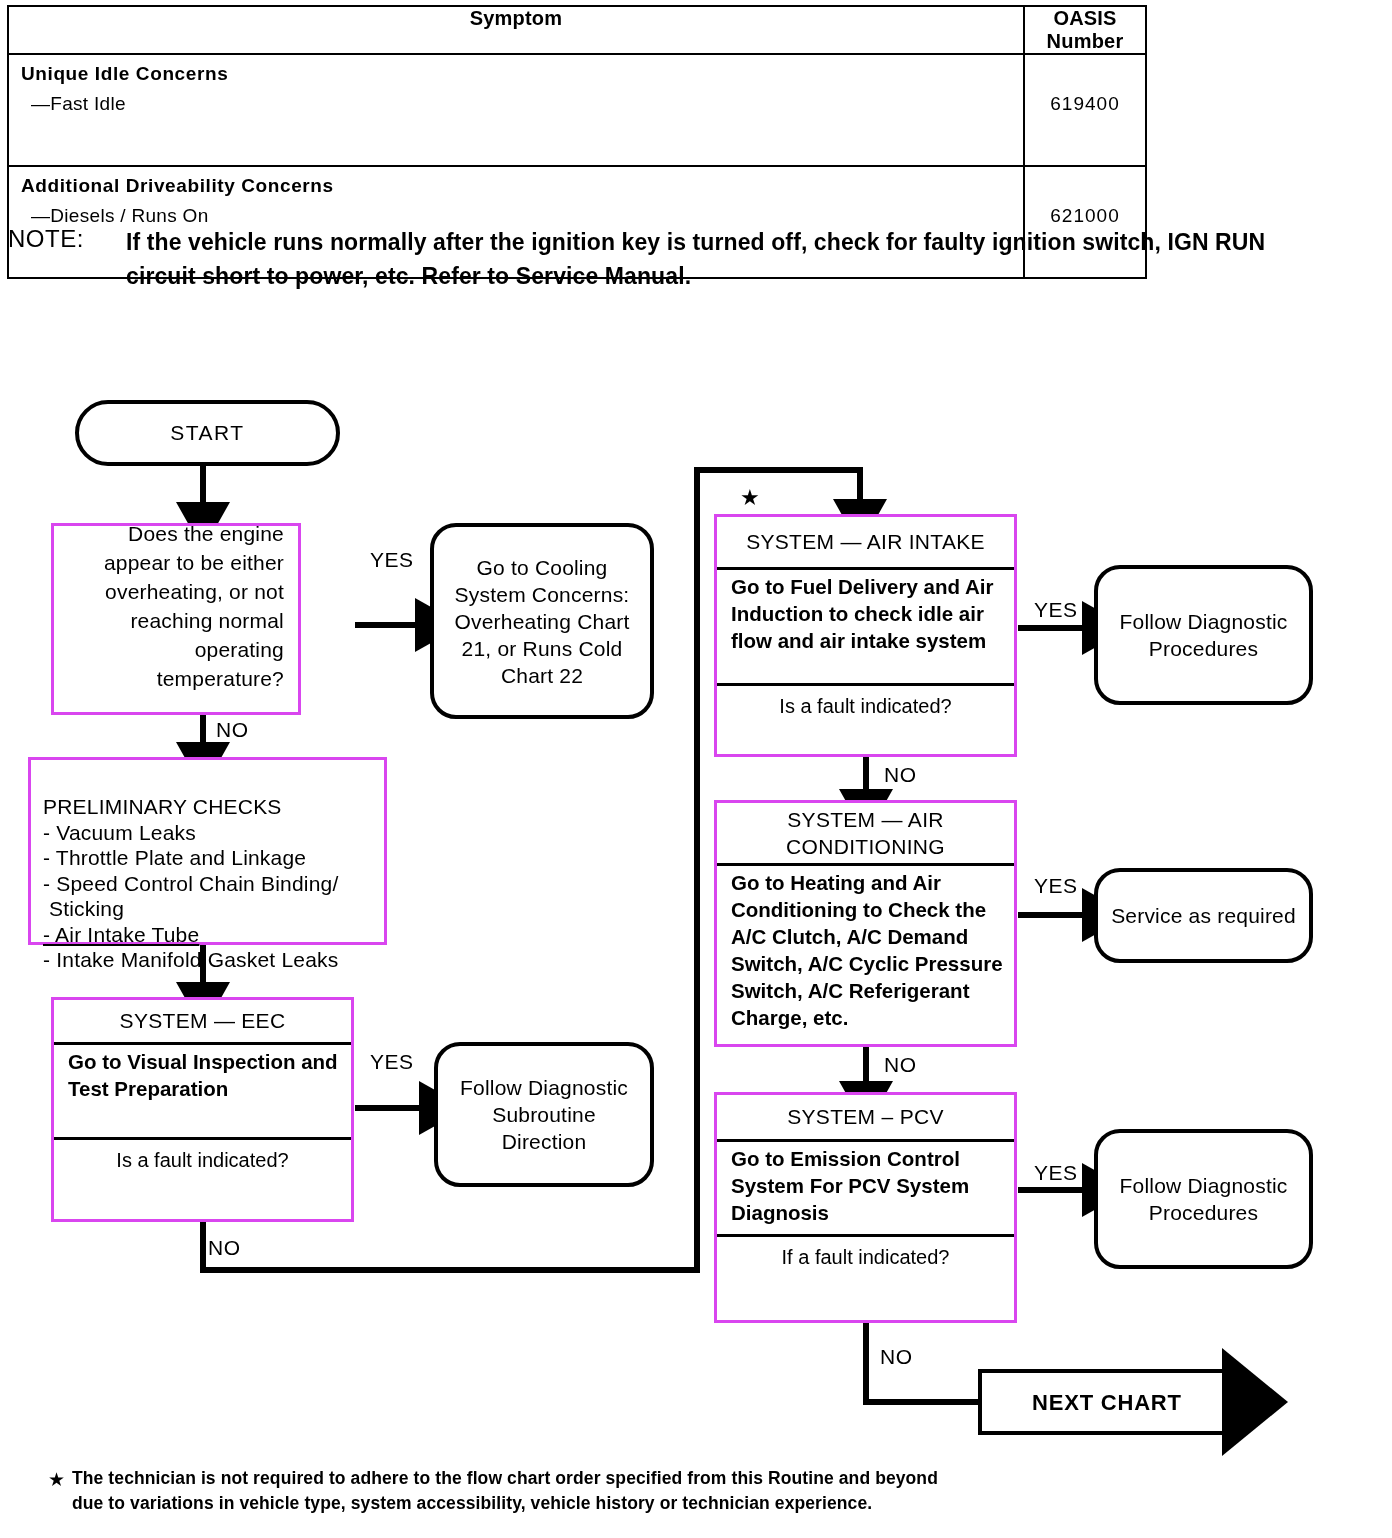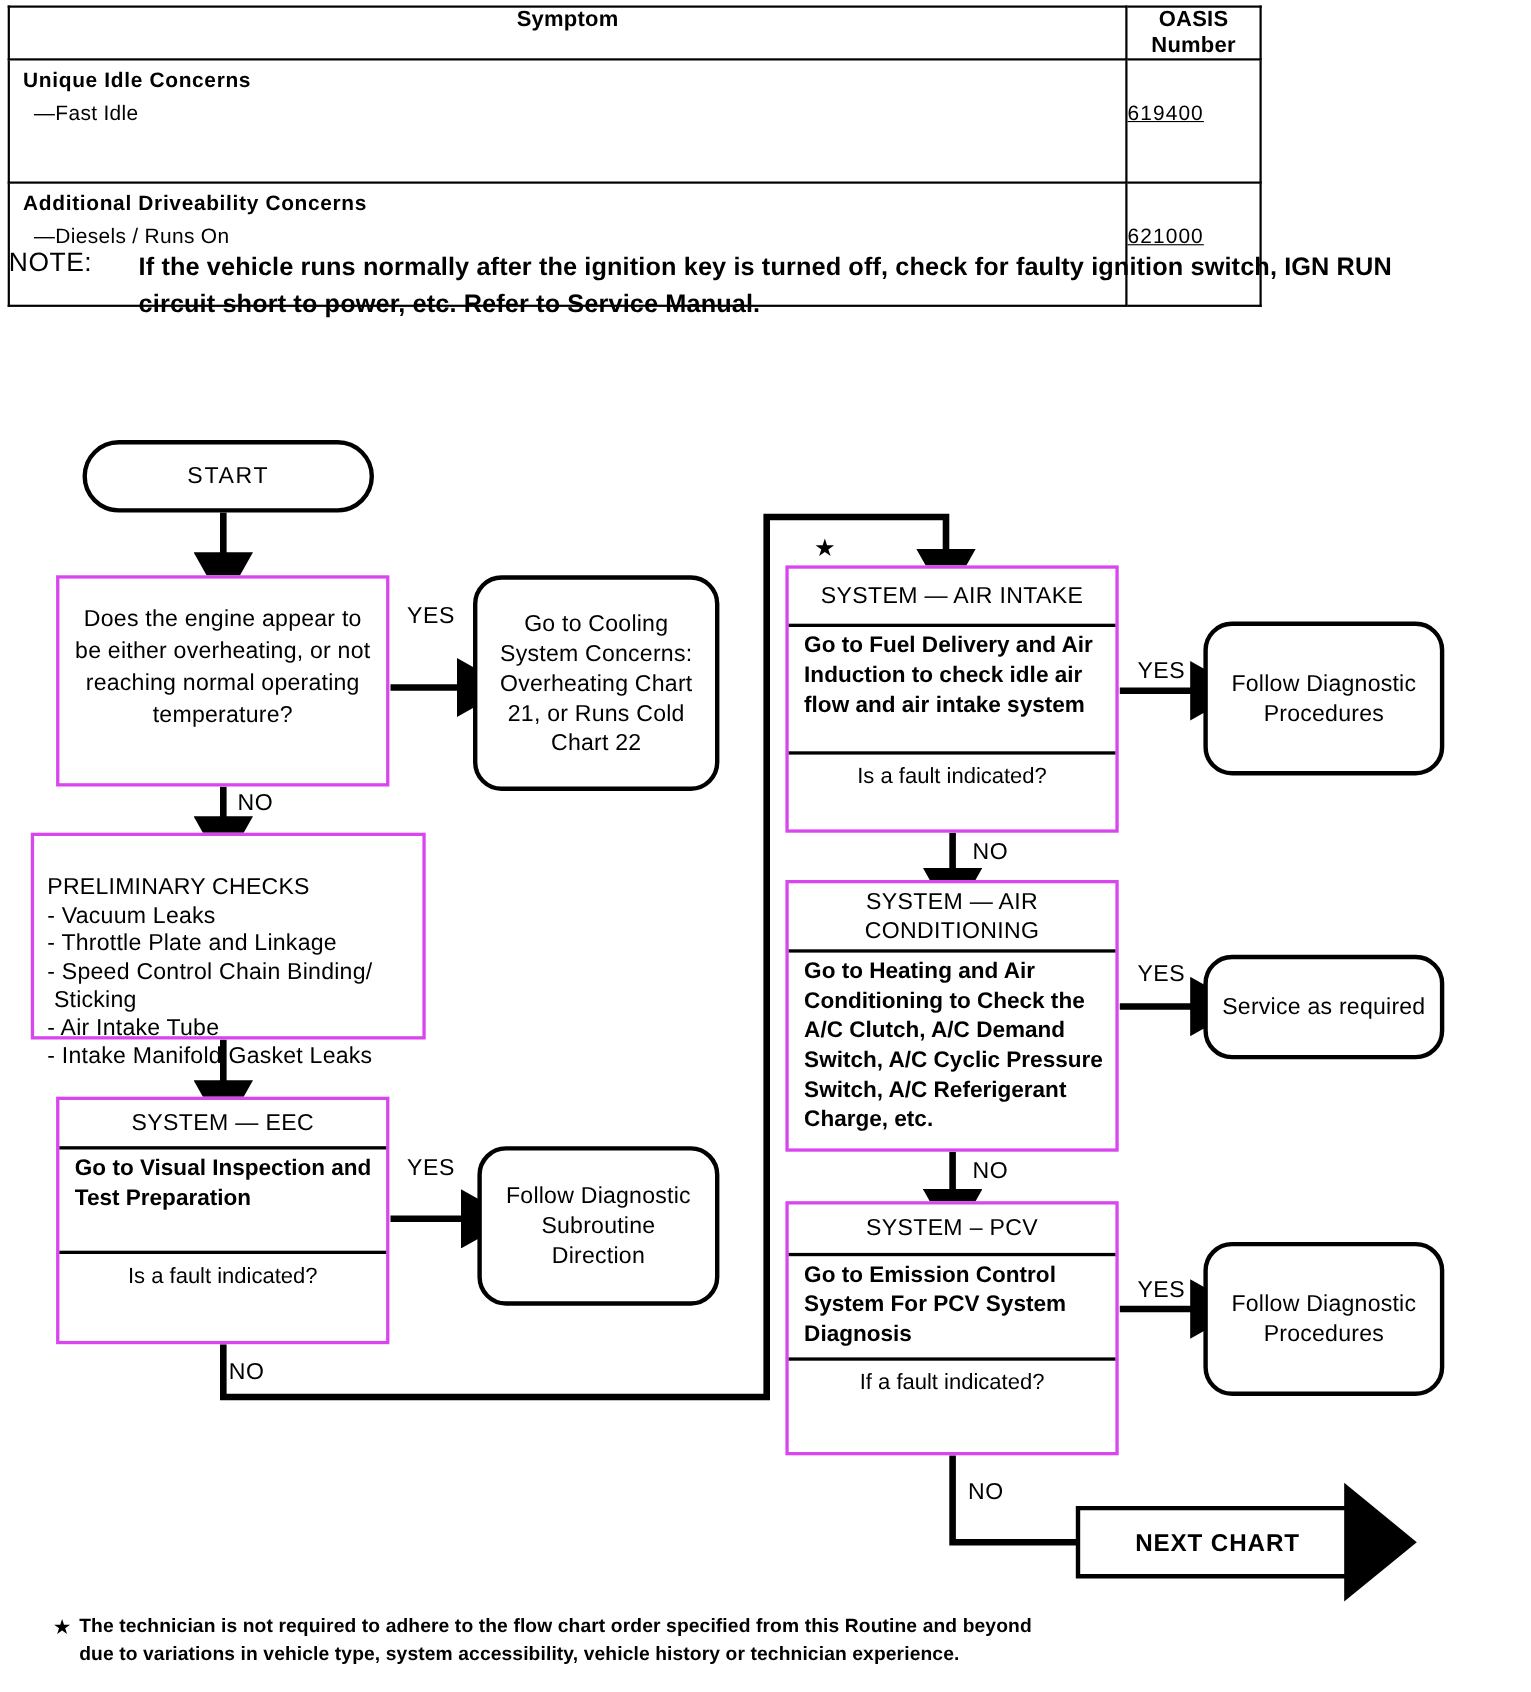--- a/index.html
+++ b/index.html
@@ -9,21 +9,21 @@
     -webkit-font-smoothing:none;
   }
   
   .sym-table{position:absolute;left:7px;top:5px;width:1140px;border-collapse:collapse;}
   .sym-table td,.sym-table th{border:2.5px solid #000;padding:0;vertical-align:top;}
   .th-cell{height:36px;text-align:center;font-weight:bold;font-size:20px;letter-spacing:.2px;}
   .col-sym{width:1014px;}
   .row-cell{height:72px;position:relative;}
   .r-line1{position:absolute;left:12px;top:8px;font-weight:bold;font-size:19px;letter-spacing:.6px;}
   .r-line2{position:absolute;left:22px;top:38px;font-size:19px;letter-spacing:.3px;}
-  .oasis{text-align:left;font-size:19px;padding-top:38px !important;letter-spacing:1px;text-decoration:underline;}
+  .oasis{text-align:center;font-size:19px;padding-top:38px !important;letter-spacing:1px;}
 
   
   .note{position:absolute;left:8px;top:225px;width:1340px;}
   .note-label{position:absolute;left:0;top:0;font-size:24px;letter-spacing:.5px;}
   .note-body{position:absolute;left:118px;top:0;width:1210px;font-size:23px;font-weight:bold;line-height:34px;letter-spacing:.1px;}
 
   
   #flow{position:absolute;left:0;top:0;width:1392px;height:1538px;}
   .node{position:absolute;box-sizing:border-box;background:#fff;}
   .rect{border:3px solid #d946ef;}
@@ -112,35 +112,35 @@
   <g stroke="#000" stroke-width="4" fill="#fff">
     <path d="M980,1371 L1225,1371 L1225,1433 L980,1433 Z"></path>
   </g>
   <polygon points="1222,1348 1288,1402 1222,1456" fill="#000"></polygon>
 </svg>
 
 <div class="node pill ctr" style="left:75px;top:400px;width:265px;height:66px;">
   <span class="plain" style="letter-spacing:1.5px;">START</span>
 </div>
 
-<div class="node rect ctr" style="left:51px;top:523px;width:303px;height:192px;padding:0 14px 26px 14px;">
+<div class="node rect ctr" style="left:51px;top:523px;width:250px;height:192px;padding:0 14px 26px 14px;text-align:right;">
   <span class="plain" style="line-height:29px;">Does the engine appear to be either overheating, or not reaching normal operating temperature?</span>
 </div>
 
 <div class="node round ctr" style="left:430px;top:523px;width:224px;height:196px;padding:0 10px;">
   <span class="plain" style="line-height:27px;">Go to Cooling System Concerns: Overheating Chart 21, or Runs Cold Chart 22</span>
 </div>
 
 <div class="node rect" style="left:28px;top:757px;width:359px;height:188px;padding:7px 0 0 12px;">
   <div class="plain" style="line-height:25.5px;letter-spacing:.2px;margin-top:27px;">PRELIMINARY CHECKS</div>
   <div class="plain" style="line-height:25.5px;">- Vacuum Leaks</div>
   <div class="plain" style="line-height:25.5px;">- Throttle Plate and Linkage</div>
   <div class="plain" style="line-height:25.5px;">- Speed Control Chain Binding/</div>
   <div class="plain" style="line-height:25.5px;padding-left:6px;">Sticking</div>
-  <div class="plain" style="line-height:25.5px;">- Air Intake Tube</div>
+  <div class="plain" style="line-height:25.5px;text-decoration:underline;">- Air Intake Tube</div>
   <div class="plain" style="line-height:25.5px;">- Intake Manifold Gasket Leaks</div>
 </div>
 
 <div class="node rect" style="left:51px;top:997px;width:303px;height:225px;">
   <div class="hdr" style="height:42px;">SYSTEM — EEC</div>
   <div class="body-b" style="top:42px;height:98px;">Go to Visual Inspection and Test Preparation</div>
   <div class="qline" style="top:140px;">Is a fault indicated?</div>
 </div>
 
 <div class="node round ctr" style="left:434px;top:1042px;width:220px;height:145px;padding:0 10px;">

